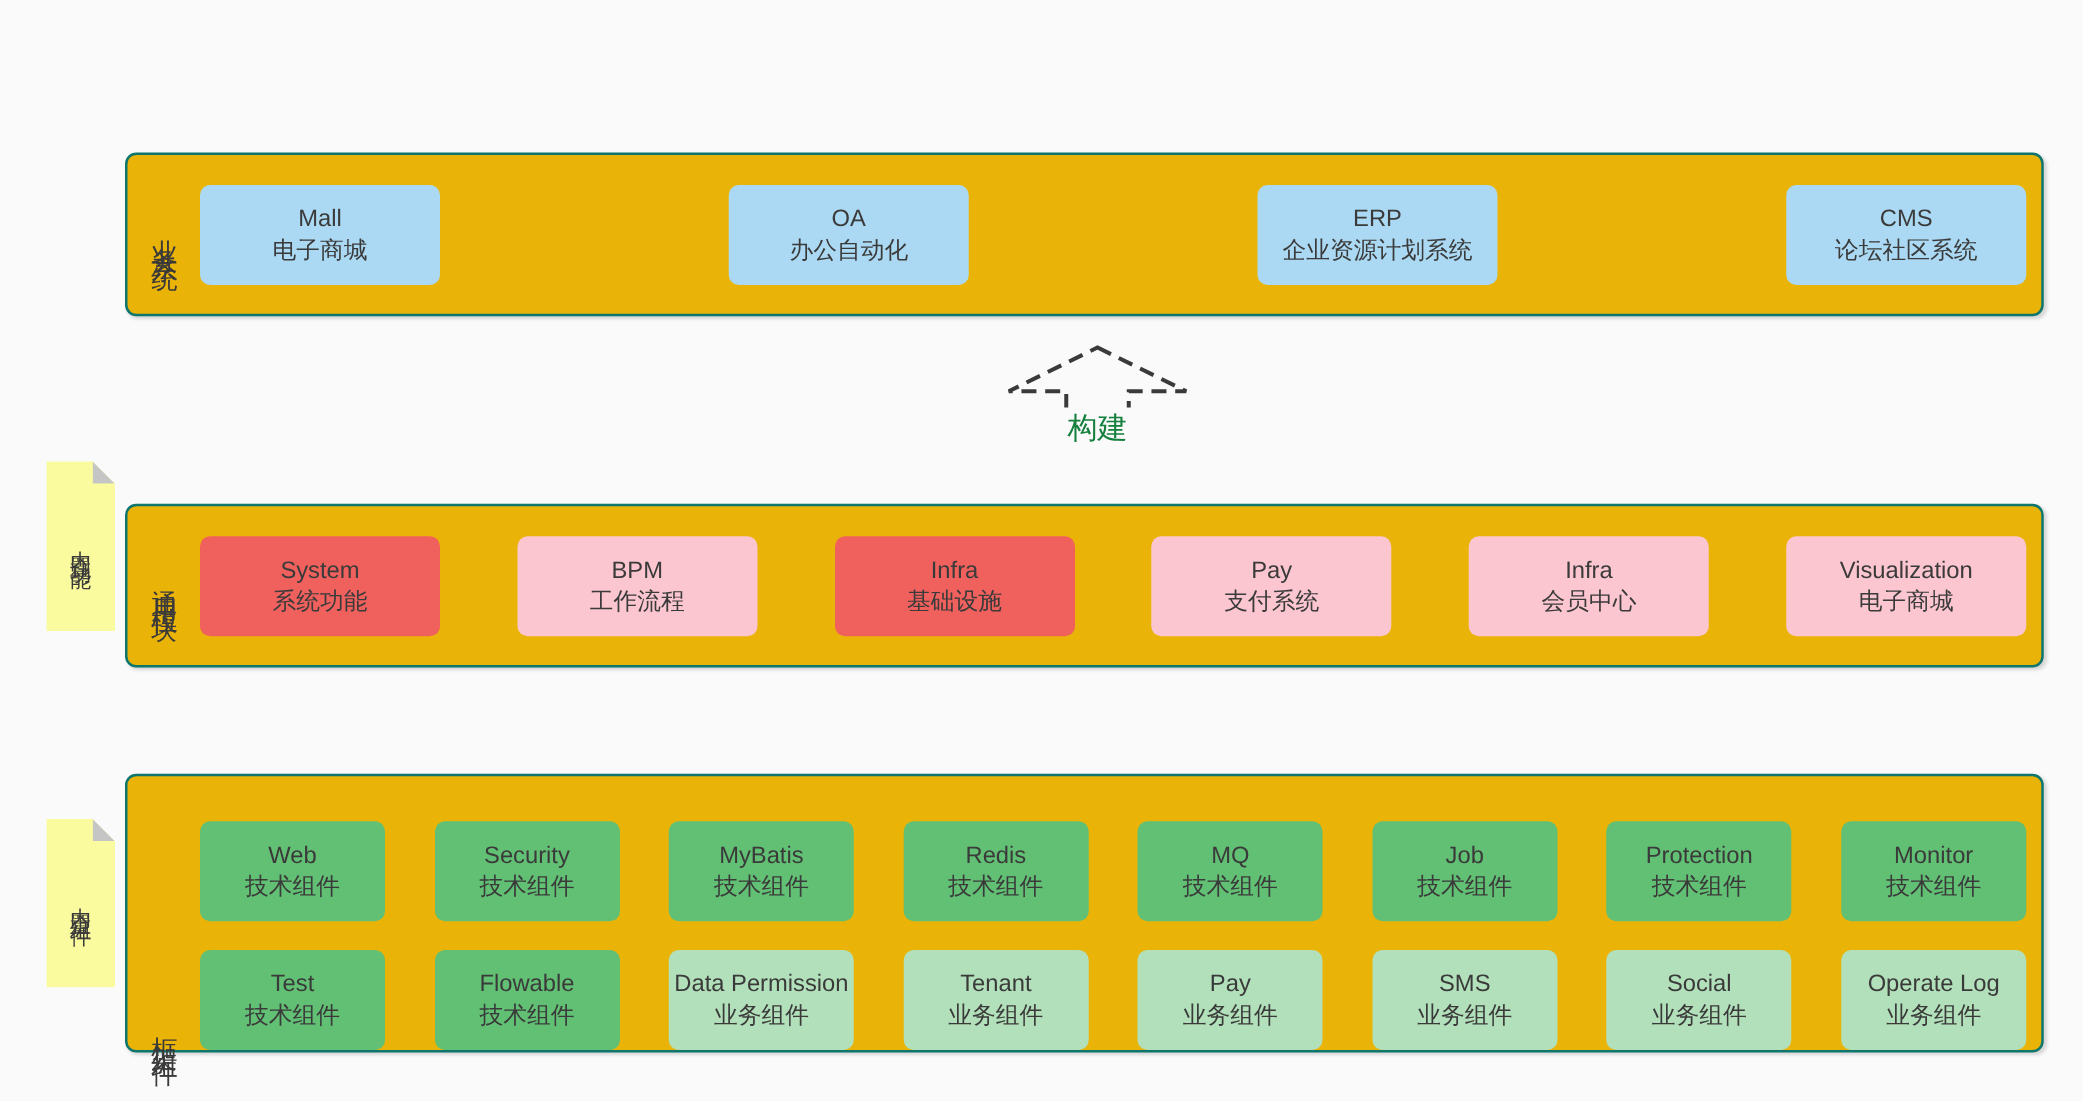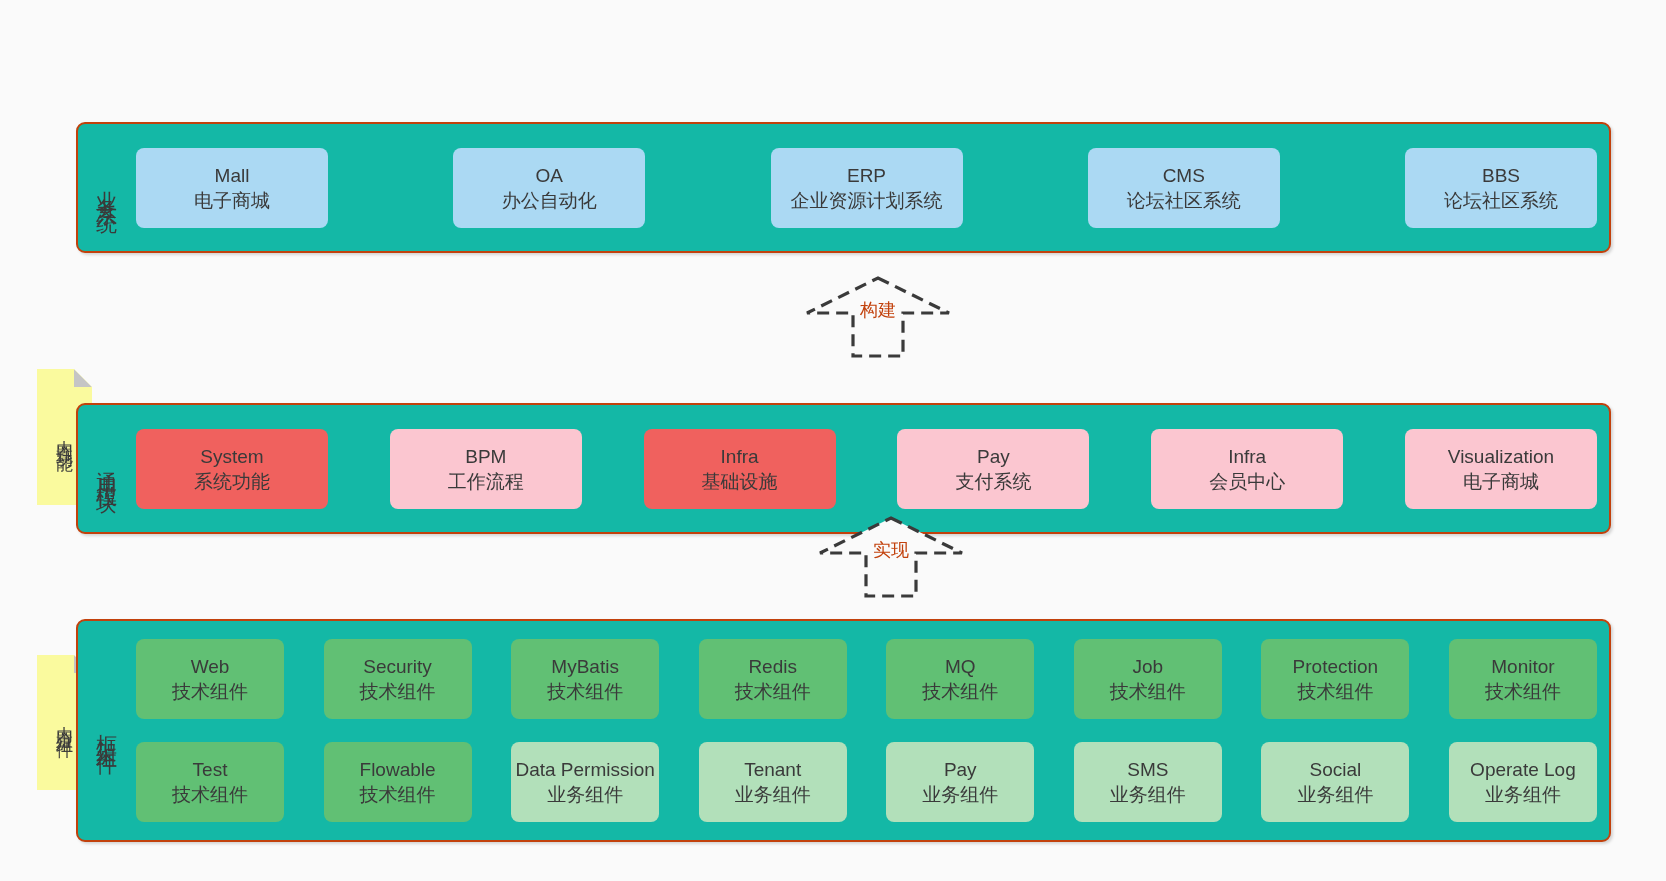--- a/index.html
+++ b/index.html
@@ -4,28 +4,28 @@
 <style>
   html,body { margin:0; padding:0; }
   .page {
     position:relative; width:1666px; height:881px;
     background:#fafafa; overflow:hidden;
     font-family:"Liberation Sans","DejaVu Sans",sans-serif;
     color:#3a3a3a;
   }
   
   .container {
-    position:absolute; left:76px; width:1535px;
-    background:#14b8a6; border:2px solid #c2410c; border-radius:9px;
+    position:absolute; left:100px; width:1535px;
+    background:#eab308; border:2px solid #0f766e; border-radius:9px;
     box-sizing:border-box; display:flex;
     box-shadow:2px 2px 3px rgba(0,0,0,0.15);
   }
   #layer-business  { top:122px; height:131px; }
   #layer-common    { top:372px; height:131px;margin-top:31px; }
-  #layer-framework { top:619px; height:223px; }
+  #layer-framework { top:619px; height:223px;align-items:flex-end; }
 
   .v-label-wrap { flex:0 0 58px; display:flex; align-items:center; justify-content:center; }
   .v-label {
     writing-mode:vertical-rl; text-orientation:upright;
     font-size:21px; letter-spacing:7px; line-height:1; color:#3a3a3a;
   }
   .rows { flex:1; display:flex; flex-direction:column; justify-content:center; gap:23px; padding-right:12px; }
   .row  { display:flex; justify-content:space-between; }
   .box {
     height:80px; border-radius:8px; box-sizing:border-box;
@@ -55,22 +55,22 @@
     font-size:17px; letter-spacing:5px; line-height:1; color:#3a3a3a;
   }
   #sticky-features   { top:369px; height:136px; }
   #sticky-components { top:655px; height:135px; }
 
   
   .arrow { position:absolute; width:146px; height:82px; }
   #arrow-build     { left:805px; top:276px; }
   #arrow-implement { left:818px; top:516px; }
   .arrow-label {
-    position:absolute; left:50%; top:22px; transform:translateX(-50%);
-    background:#fafafa; padding:0 3px; font-size:18px; white-space:nowrap; color:#c2410c;
+    position:absolute; left:50%; top:50px; transform:translateX(-50%);
+    background:#fafafa; padding:0 3px; font-size:24px; white-space:nowrap; color:#15803d;
   }
 </style>
 </head>
 <body>
 
 <div class="page">
 
   <div class="sticky" id="sticky-features">
     <span class="sticky-text">内置功能</span>
     <i class="fold"></i>
@@ -93,24 +93,20 @@
           <div class="box blue">
             <div class="box-title">OA</div>
             <div class="box-subtitle">办公自动化</div>
           </div>
           <div class="box blue">
             <div class="box-title">ERP</div>
             <div class="box-subtitle">企业资源计划系统</div>
           </div>
           <div class="box blue">
             <div class="box-title">CMS</div>
-            <div class="box-subtitle">论坛社区系统</div>
-          </div>
-          <div class="box blue">
-            <div class="box-title">BBS</div>
             <div class="box-subtitle">论坛社区系统</div>
           </div>
         </div>
       </div>
   </section>
 
   <div class="arrow" id="arrow-build">
     <svg width="146" height="82" viewBox="0 0 146 82">
       <path d="M73 2 L144 37 L98 37 L98 80 L48 80 L48 37 L2 37 Z" fill="#fafafa" stroke="#3a3a3a" stroke-width="3.2" stroke-dasharray="12 7" stroke-linejoin="miter"></path>
     </svg>
@@ -144,26 +140,20 @@
             <div class="box-subtitle">会员中心</div>
           </div>
           <div class="box pink">
             <div class="box-title">Visualization</div>
             <div class="box-subtitle">电子商城</div>
           </div>
         </div>
       </div>
   </section>
 
-  <div class="arrow" id="arrow-implement">
-    <svg width="146" height="82" viewBox="0 0 146 82">
-      <path d="M73 2 L144 37 L98 37 L98 80 L48 80 L48 37 L2 37 Z" fill="#fafafa" stroke="#3a3a3a" stroke-width="3.2" stroke-dasharray="12 7" stroke-linejoin="miter"></path>
-    </svg>
-    <span class="arrow-label">实现</span>
-  </div>
 
   <section class="container" id="layer-framework">
     <div class="v-label-wrap">
       <span class="v-label">框架组件</span>
     </div>
     <div class="rows">
         <div class="row cols-8">
           <div class="box green">
             <div class="box-title">Web</div>
             <div class="box-subtitle">技术组件</div>

